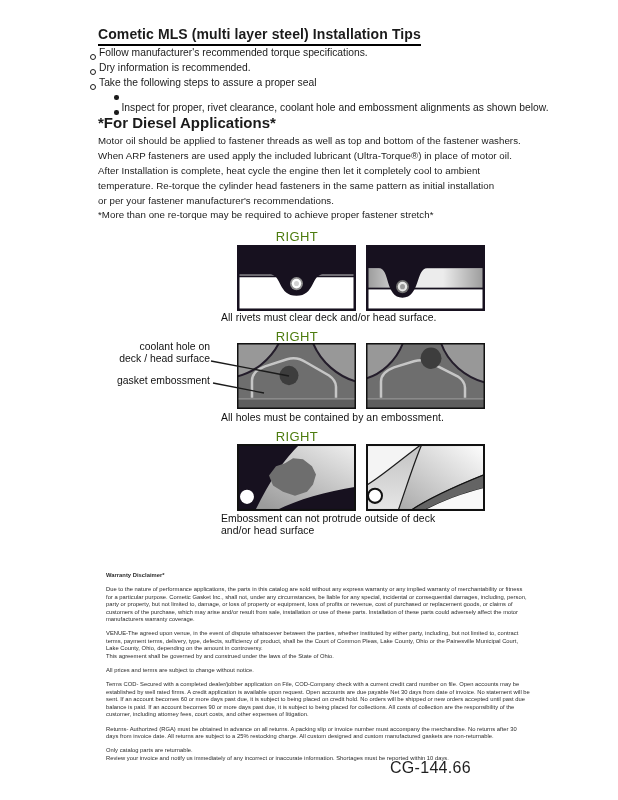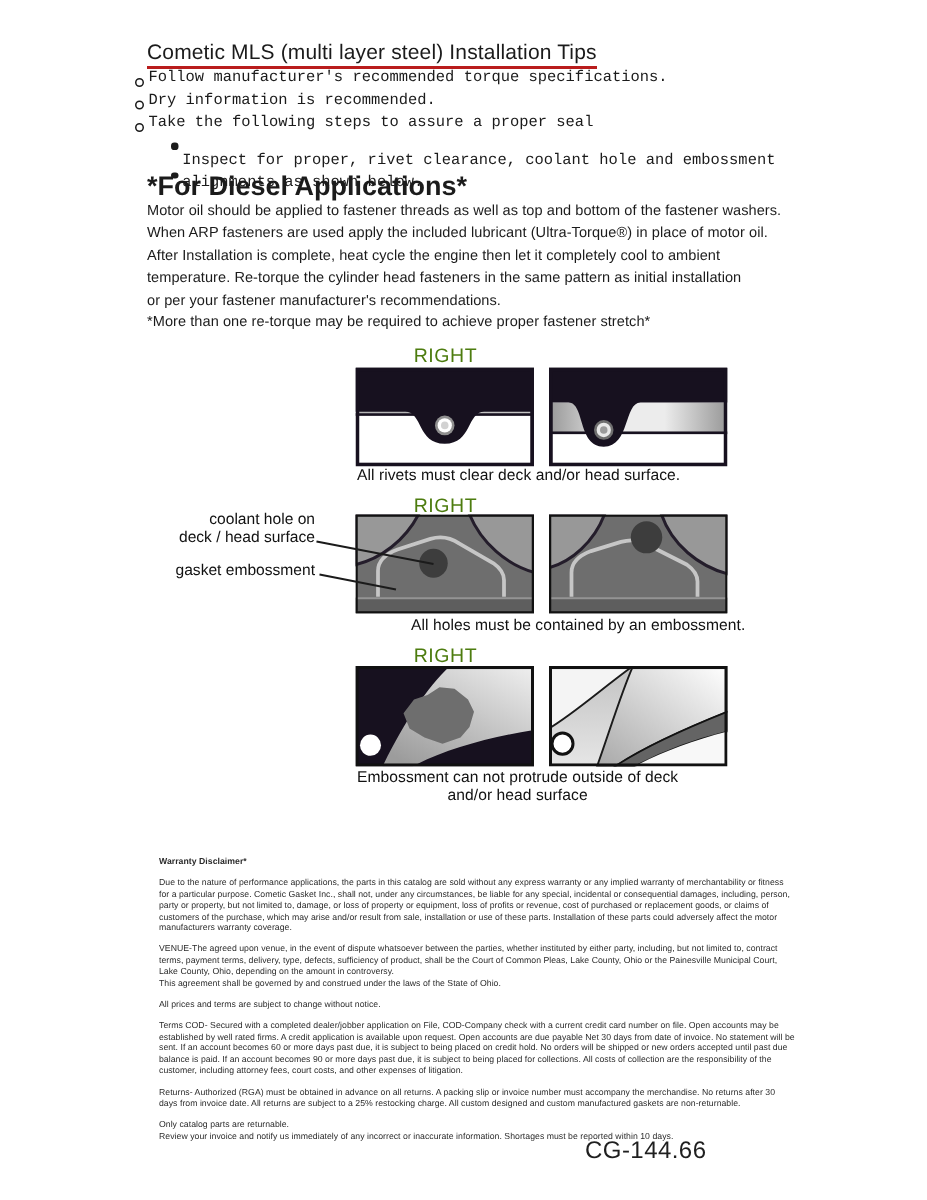--- a/index.html
+++ b/index.html
@@ -3,50 +3,50 @@
 <meta charset="utf-8">
 <style>
   html,body{margin:0;padding:0;background:#ffffff;}
   .page{
     position:relative;width:618px;height:800px;background:#ffffff;overflow:hidden;
     font-family:"Liberation Sans", sans-serif;color:#1b1b1b;
   }
   .abs{position:absolute;}
   
   .doc-title{
-    left:98px;top:26px;font-size:14px;font-weight:normal;letter-spacing:.1px;
-    border-bottom:2px solid #b91c1c;padding-bottom:2px;white-space:nowrap;
+    left:98px;top:26px;font-size:14px;font-weight:bold;letter-spacing:.1px;
+    border-bottom:2px solid #000000;padding-bottom:2px;white-space:nowrap;
   }
   
   .tips{left:90px;top:45px;width:470px;font-size:10.3px;line-height:15px;}
-  .tip-row{display:flex;align-items:center;font-family:Liberation Mono, monospace;}
+  .tip-row{display:flex;align-items:flex-end;}
   .tip-row .ring{
     width:4px;height:4px;border:1px solid #1b1b1b;border-radius:50%;
     margin:5px 3px 0 0;flex:0 0 auto;
   }
   .tip-sub{padding-left:24px;}
   .tip-sub .dot{
     width:4.5px;height:4.5px;background:#1b1b1b;border-radius:50%;
     margin:5px 3px 0 0;flex:0 0 auto;
   }
   
-  .diesel-head{left:98px;top:114px;font-size:18px;font-weight:bold;}
+  .diesel-head{left:98px;top:114px;font-size:15px;font-weight:bold;}
   .body-para{left:98px;width:445px;font-size:9.7px;line-height:15px;white-space:pre-line;letter-spacing:.05px;}
   .p1{top:133px;}
   .p2{top:163px;}
   .p3{top:207px;}
   
   .dg-label{font-size:13px;letter-spacing:.4px;color:#4d7c0f;width:120px;text-align:center;}
   .lblrow1{top:229px;} .lblrow2{top:329px;} .lblrow3{top:429px;}
   .dg-label.l{left:237px;} .dg-label.r{left:365px;margin-top:18px;}
   .panel{width:119px;height:66px;display:block;}
   .pleft{left:237px;} .pright{left:366px;}
   .prow1{top:245px;} .prow2{top:343px;} .prow3{top:444px;}
-  .caption{left:238px;font-size:10.4px;color:#111;letter-spacing:.05px;white-space:pre-line;line-height:11.5px;text-align:center;}
-  .cap1{top:312px;} .cap2{top:412px;margin-left:36px;} .cap3{top:513px;}
+  .caption{left:221px;font-size:10.4px;color:#111;letter-spacing:.05px;white-space:pre-line;line-height:11.5px;}
+  .cap1{top:312px;} .cap2{top:412px;} .cap3{top:513px;}
   .side-label{
     left:100px;width:110px;text-align:right;font-size:10.4px;line-height:11.5px;
     color:#111;white-space:pre-line;
   }
   .sl1{top:341px;} .sl2{top:375px;}
   .leaders{left:208px;top:352px;pointer-events:none;}
   
   .legal{left:106px;top:572px;width:424px;font-size:5.8px;line-height:7.4px;color:#2b2b2b;letter-spacing:.02px;}
   .legal .lg-head{font-weight:bold;margin-bottom:7px;}
   .legal p{margin:0 0 7px 0;white-space:pre-line;}

